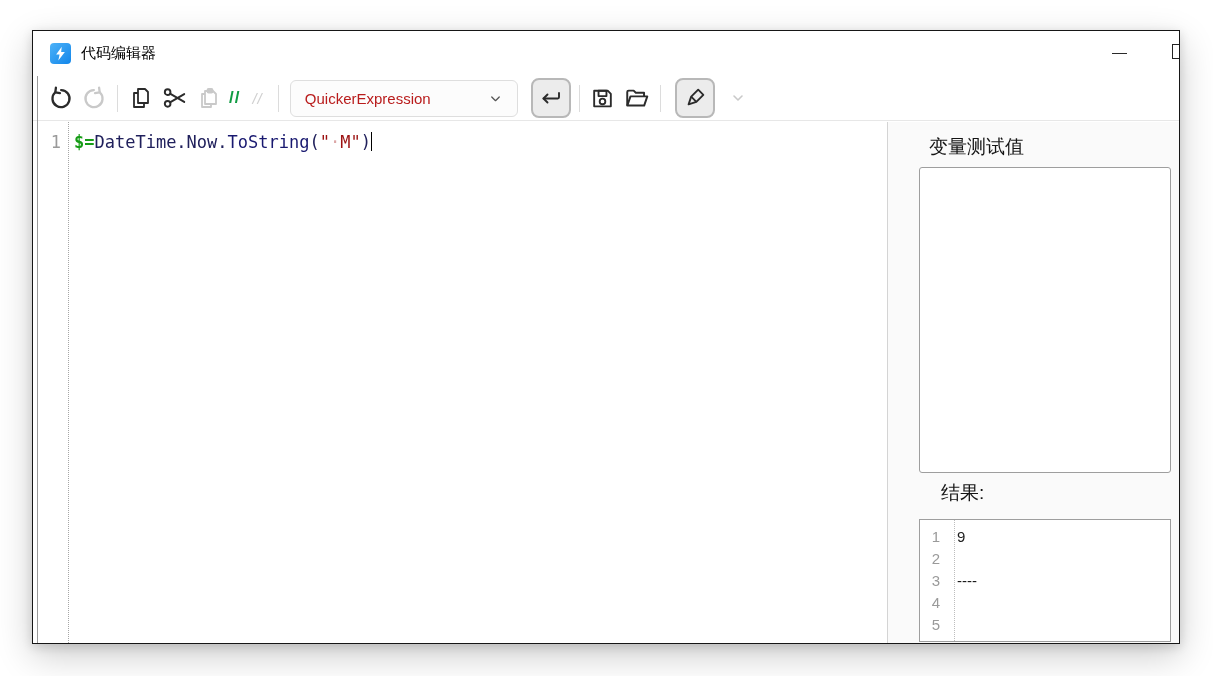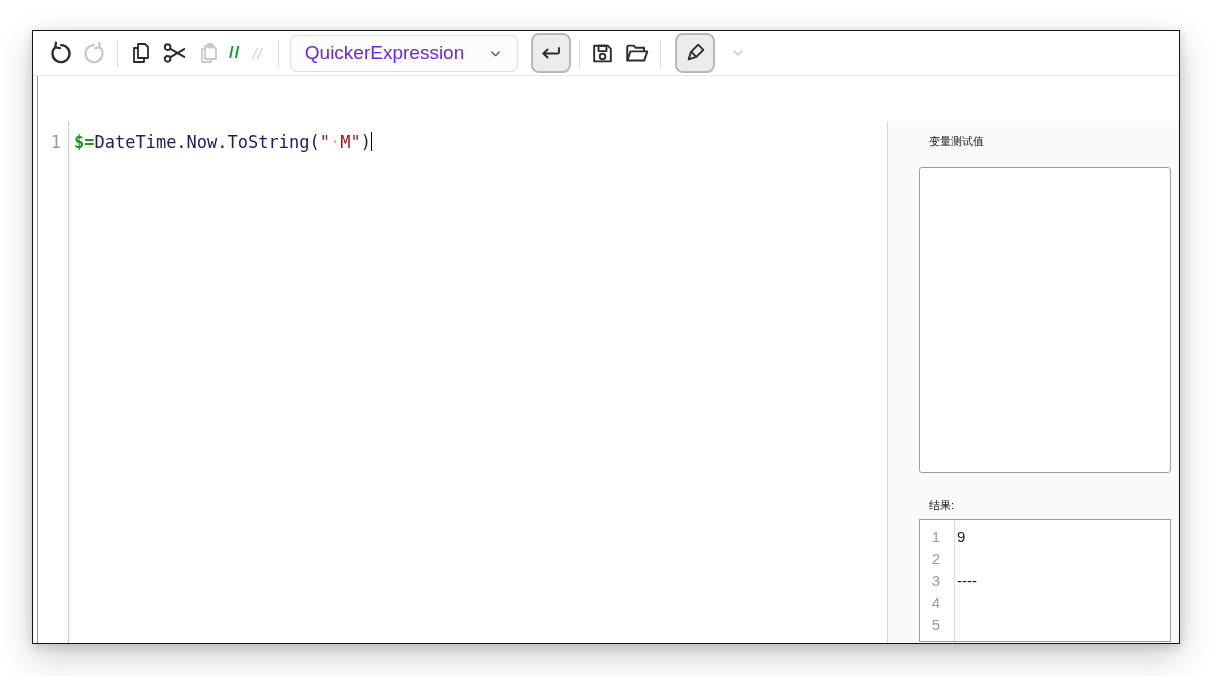--- a/index.html
+++ b/index.html
@@ -27,21 +27,21 @@
   .toolbar { height:45px; display:flex; align-items:center; padding-left:13px; border-bottom:1px solid #e7e7e7; background:#fff; }
   .tb-btn { width:28px; height:28px; display:flex; align-items:center; justify-content:center; margin-right:6px; flex:none; }
   .tb-sep { width:0; height:27px; border-left:1px solid #dcdcdc; margin:0 9px 0 3px; flex:none; }
   .slash { font-size:17px; font-weight:bold; letter-spacing:1px; margin-right:12px; flex:none; }
   .slash.on  { color:#119c43; }
   .slash.off { color:#cfcfcf; font-style:italic; font-weight:normal; font-size:15px; }
   .dropdown {
     height:37px; width:228px; border:1px solid #dedede; border-radius:6px; background:#fcfcfc;
     display:flex; align-items:center; justify-content:space-between; padding:0 14px; margin:0 8px 0 2px; flex:none;
   }
-  .dropdown .dd-label { font-size:19px; color:#6d28d9; }
+  .dropdown .dd-label { font-size:15px; color:#b91c1c; }
   .toggle-btn {
     width:40px; height:40px; border:2px solid #b8b8b8; border-radius:8px; background:#ececec;
     display:flex; align-items:center; justify-content:center; margin:0 5px; flex:none;
   }
   .chev-sm { margin-left:10px; flex:none; display:flex; align-items:center; }
 
   
   .main { position:absolute; left:0; right:0; top:91px; bottom:0; display:flex; }
   .editor { position:relative; width:855px; background:#fff; border-right:1px solid #d4d4d4; }
   .gutter { position:absolute; left:0; top:0; bottom:0; width:36px; border-right:1px dotted #a6a6a6; }
@@ -50,38 +50,48 @@
   .tok-g { color:#169c16; font-weight:bold; }
   .tok-n { color:#20205c;text-align:center; }
   .tok-m { color:#191970; font-weight:normal; }
   .tok-p { color:#20205c; }
   .tok-s { color:#9c1212; }
   .tok-ws { color:#dca6a6; }
   .caret { display:inline-block; width:1.5px; height:19px; background:#000; vertical-align:-3px; }
 
   
   .panel { position:relative; flex:1; background:#fafafa; }
-  .panel-label { position:absolute; left:41px; font-size:11px; color:#141414; }
+  .panel-label { position:absolute; left:41px; font-size:19px; color:#141414; }
   .lbl-vars { top:12px; }
-  .lbl-result { top:376px; }
+  .lbl-result { top:358px;margin-left:12px; }
   .var-box { position:absolute; left:31px; right:8px; top:45px; height:306px; background:#fff; border:1px solid #9e9e9e; border-radius:3px; }
   .result-box { position:absolute; left:31px; right:8px; top:397px; bottom:1px; background:#fff; border:1px solid #9e9e9e; overflow:hidden; padding-top:6px; }
   .result-sep { position:absolute; left:34px; top:0; bottom:0; width:0; border-left:1px dotted #bdbdbd; }
   .r-row { display:flex; height:22px; line-height:22px; font-size:15px; }
   .r-ln { width:28px; text-align:right; padding-right:8px; color:#9a9a9a; flex:none; }
   .r-tx { padding-left:9px; color:#1c1c1c; white-space:pre; }
 
   svg { display:block; }
 </style>
 </head>
 <body>
 
 <div class="stage">
   <div class="window">
 
+    <div class="titlebar">
+      <div class="app-icon">
+        <svg width="15" height="15" viewBox="0 0 24 24">
+          <polygon points="14,1 5,13.5 10.5,13.5 8.5,23 19,9.5 13,9.5" fill="#ffffff"></polygon>
+        </svg>
+      </div>
+      <span class="title-text">代码编辑器</span>
+      <div class="btn-min"></div>
+      <div class="btn-max-partial"></div>
+    </div>
 
     <div class="toolbar">
 
       <div class="tb-btn">
         <svg width="25" height="25" viewBox="0 0 24 24">
           <path d="M7 6 A 8.2 8.2 0 1 0 12.6 3.9" fill="none" stroke="#2b2b2b" stroke-width="2.2" stroke-linecap="round"></path>
           <polyline points="7.6,1.6 7,6.2 11.5,6.9" fill="none" stroke="#2b2b2b" stroke-width="2.2" stroke-linecap="round" stroke-linejoin="round"></polyline>
         </svg>
       </div>
 

